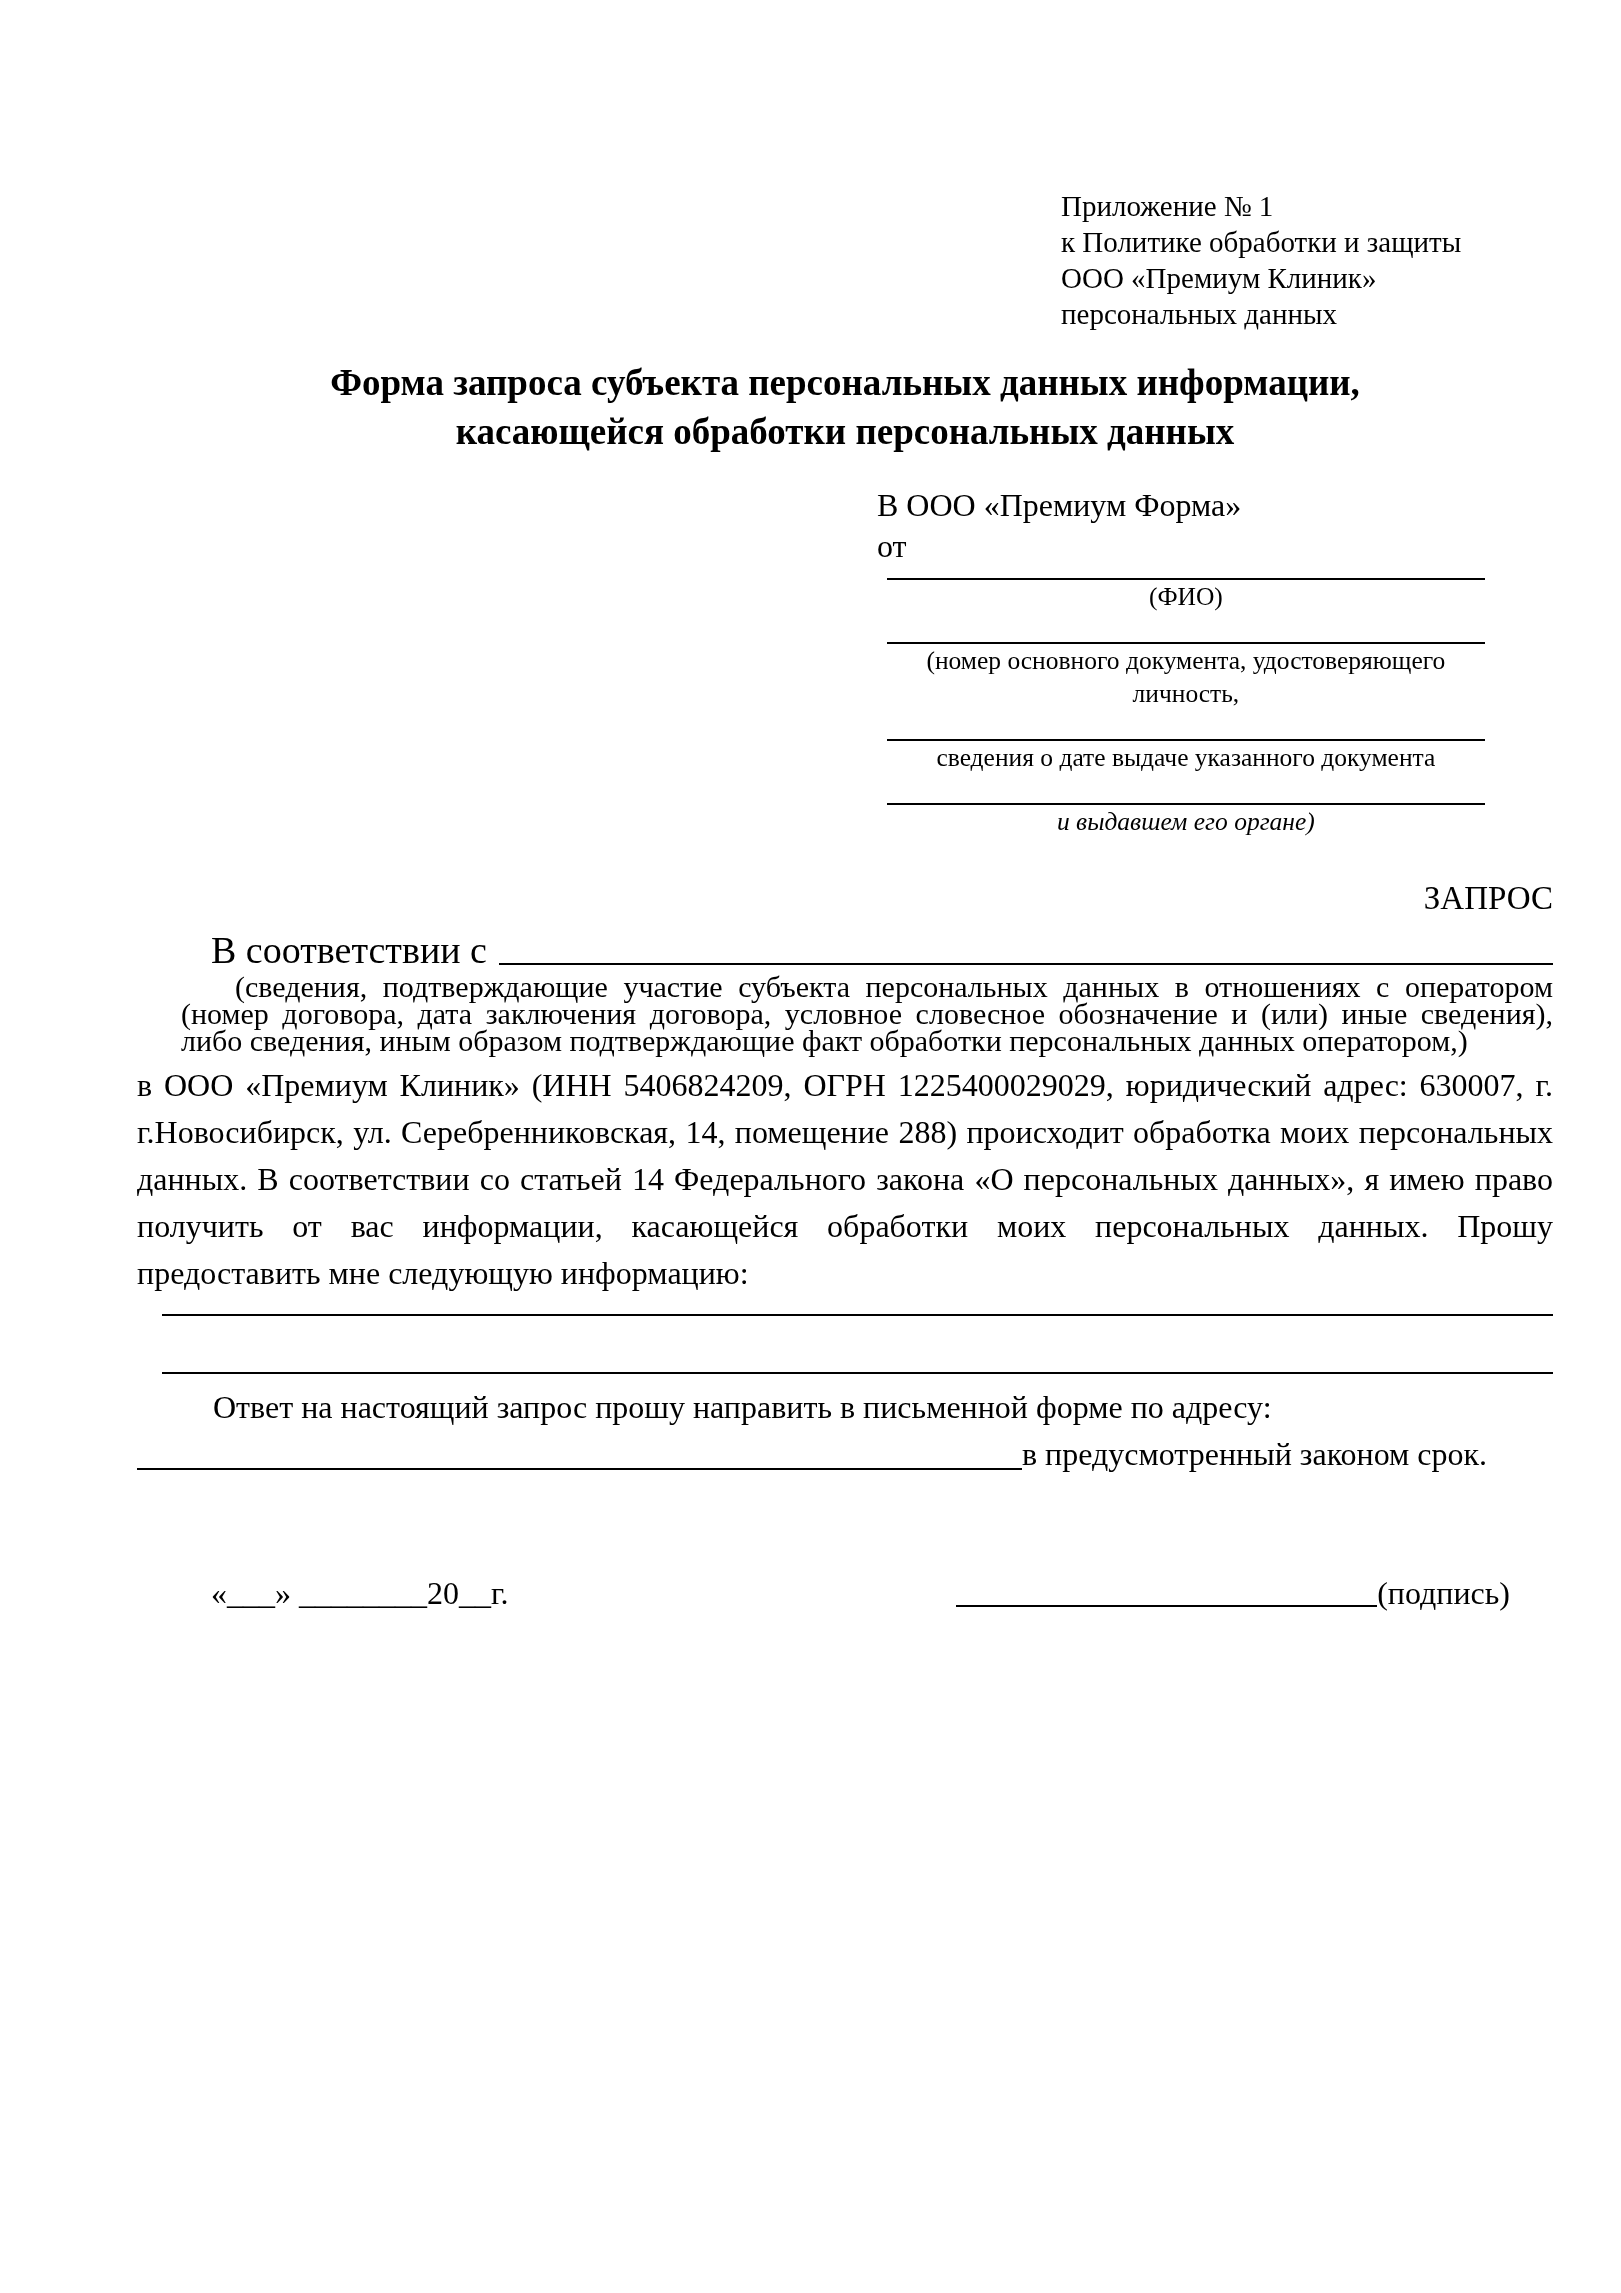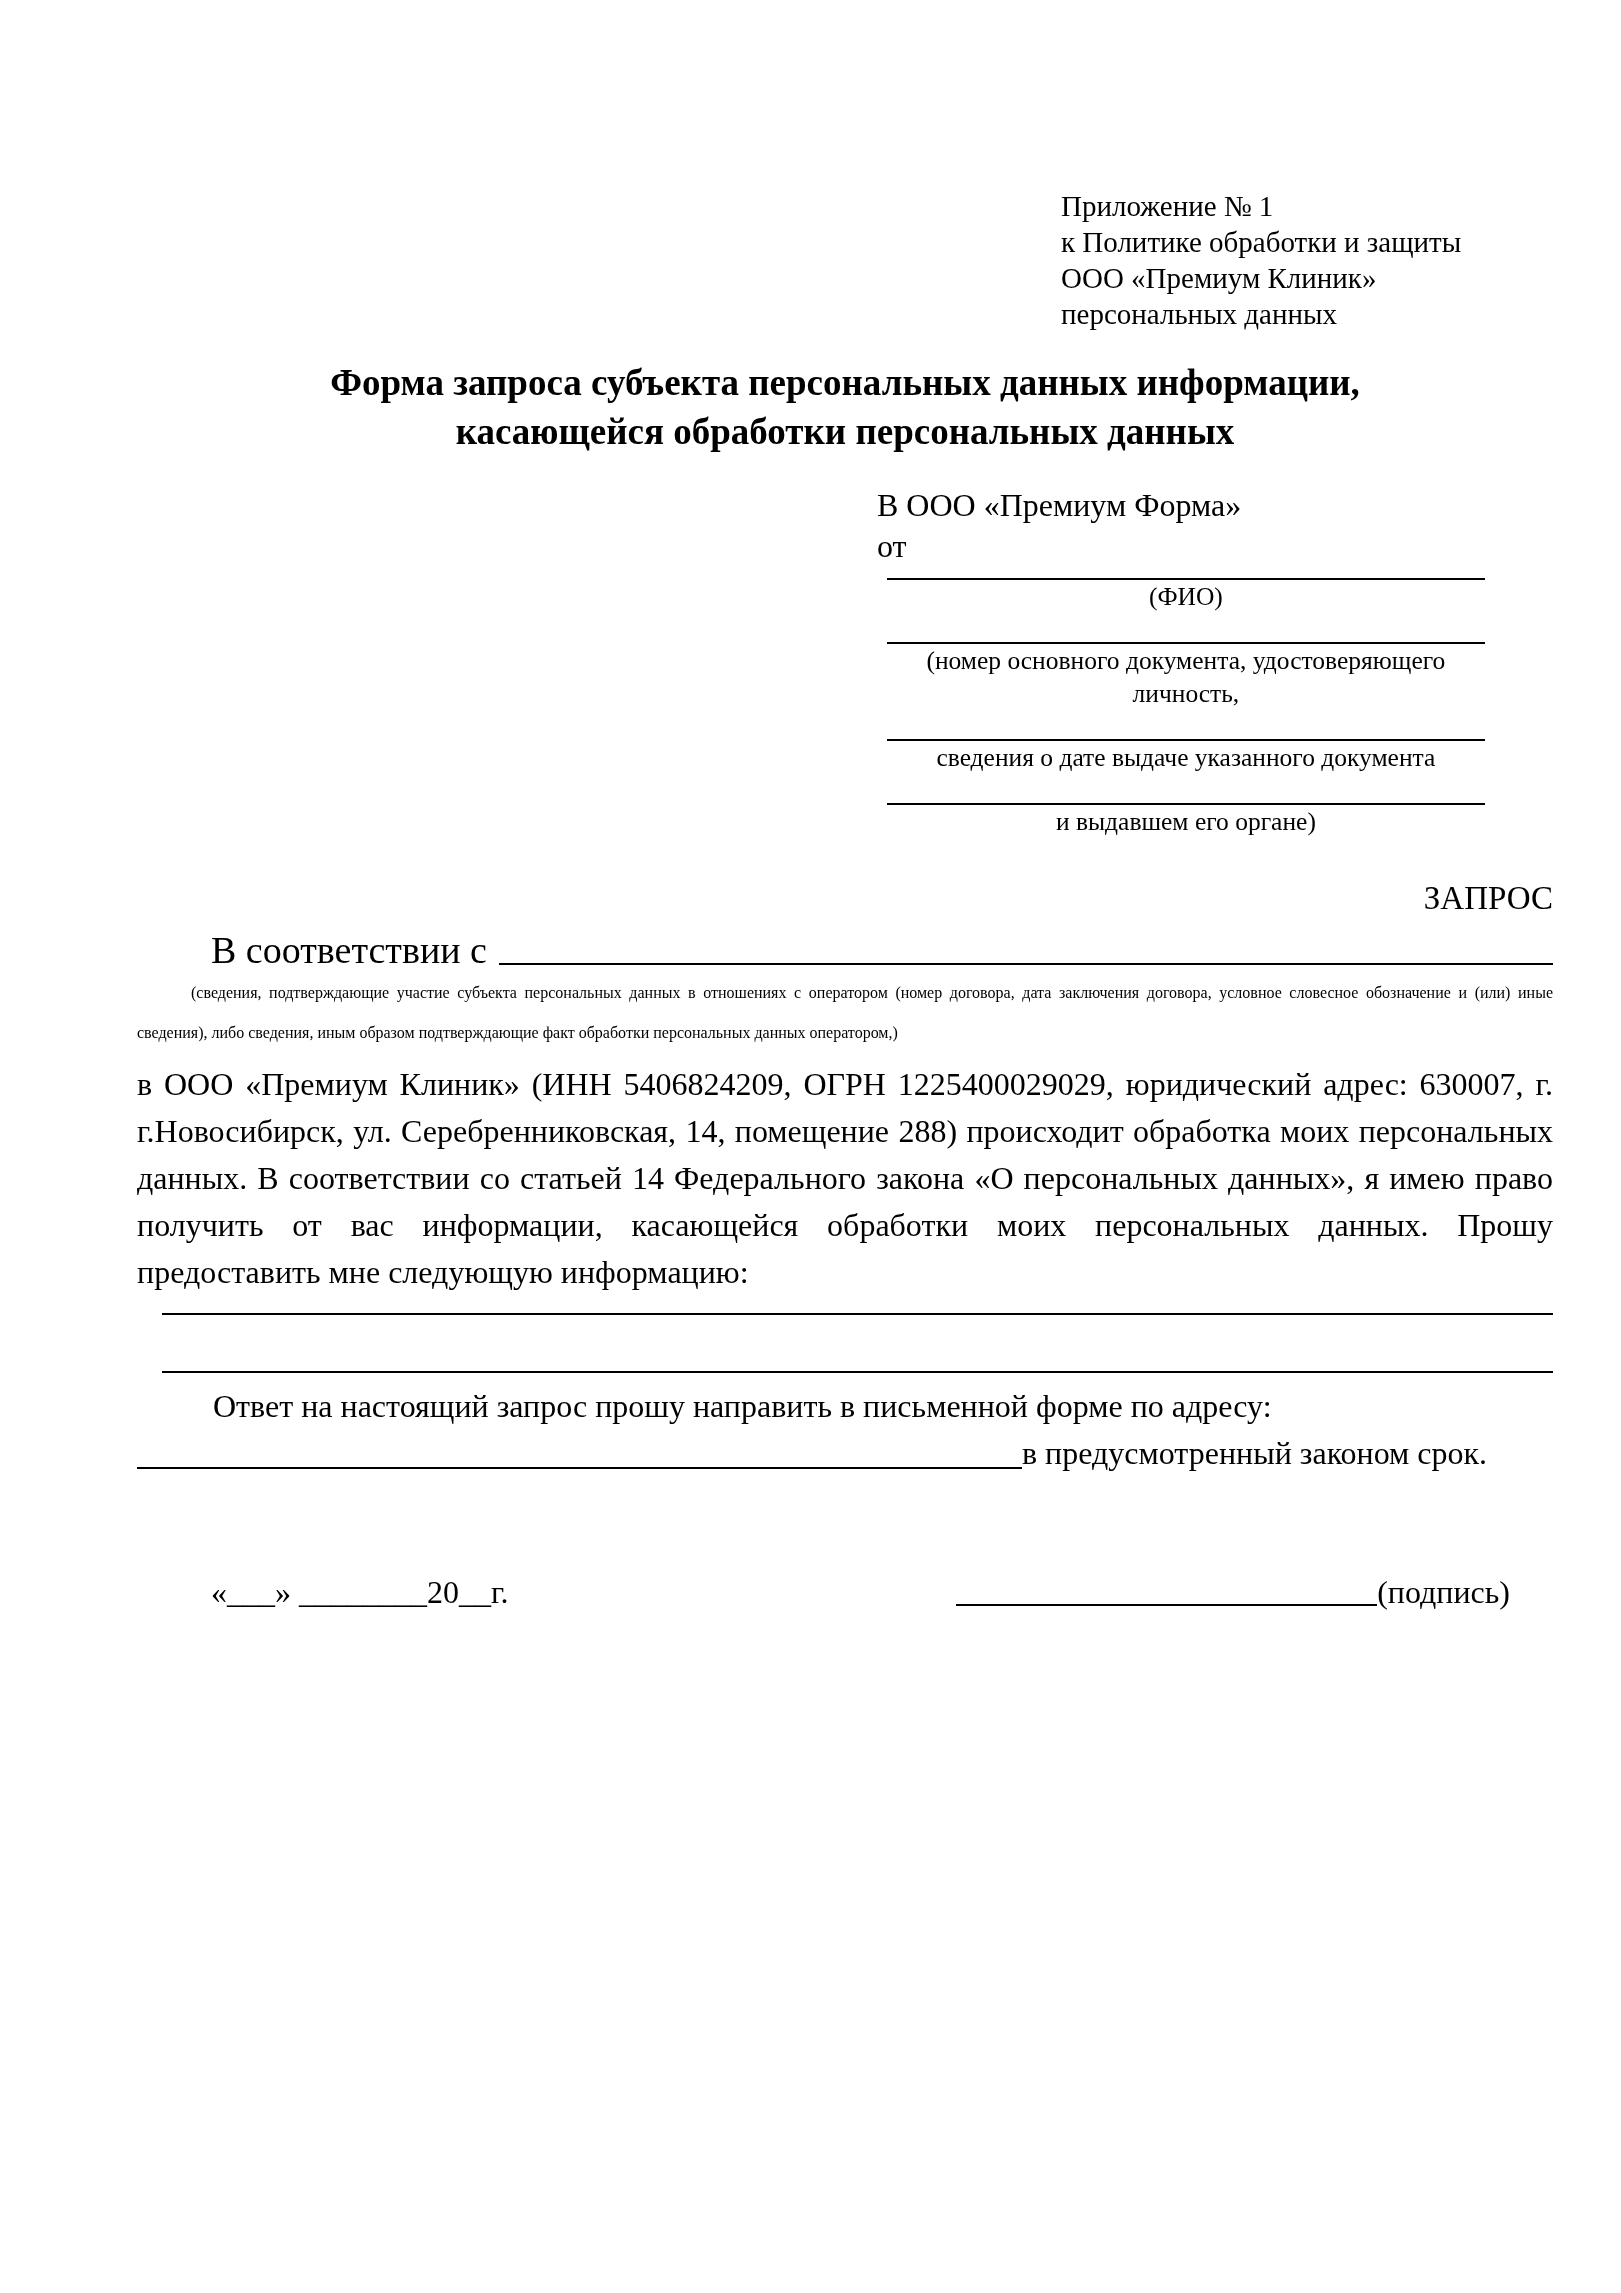--- a/index.html
+++ b/index.html
@@ -45,21 +45,21 @@
     border-bottom: 2.9px solid #000;
     height: 0;
   }
   .field-line.first { height: 11.8px; margin-top: 2px; }
   .field-cap {
     font-size: 25.5px;
     line-height: 33px;
     text-align: center;
     margin-bottom: 29px;
   }
-  .field-cap.last { margin-bottom: 16px; }
+  .field-cap.last { margin-bottom: 16px; font-style: italic; }
   
   .req-heading {
     margin-top: 39px;
     text-align: right;
     padding-left: 108px;
     font-size: 33px;
     line-height: 43px;
   }
   
   .accordance {
@@ -73,24 +73,25 @@
     padding-right: 11.8px;
     white-space: nowrap;
   }
   .grow-uline {
     flex: 1;
     border-bottom: 2.9px solid #000;
     margin-bottom: 7.8px;
   }
   
   .footnote {
-    font-size: 16px;
-    line-height: 40px;
+    font-size: 30px;
+    line-height: 27px;
     text-align: justify;
     text-indent: 54px;
+    margin-left: 44px;
   }
   
   .body-para {
     margin-top: 7.8px;
     font-size: 32px;
     line-height: 47px;
     text-align: justify;
   }
   
   .blank-line {

